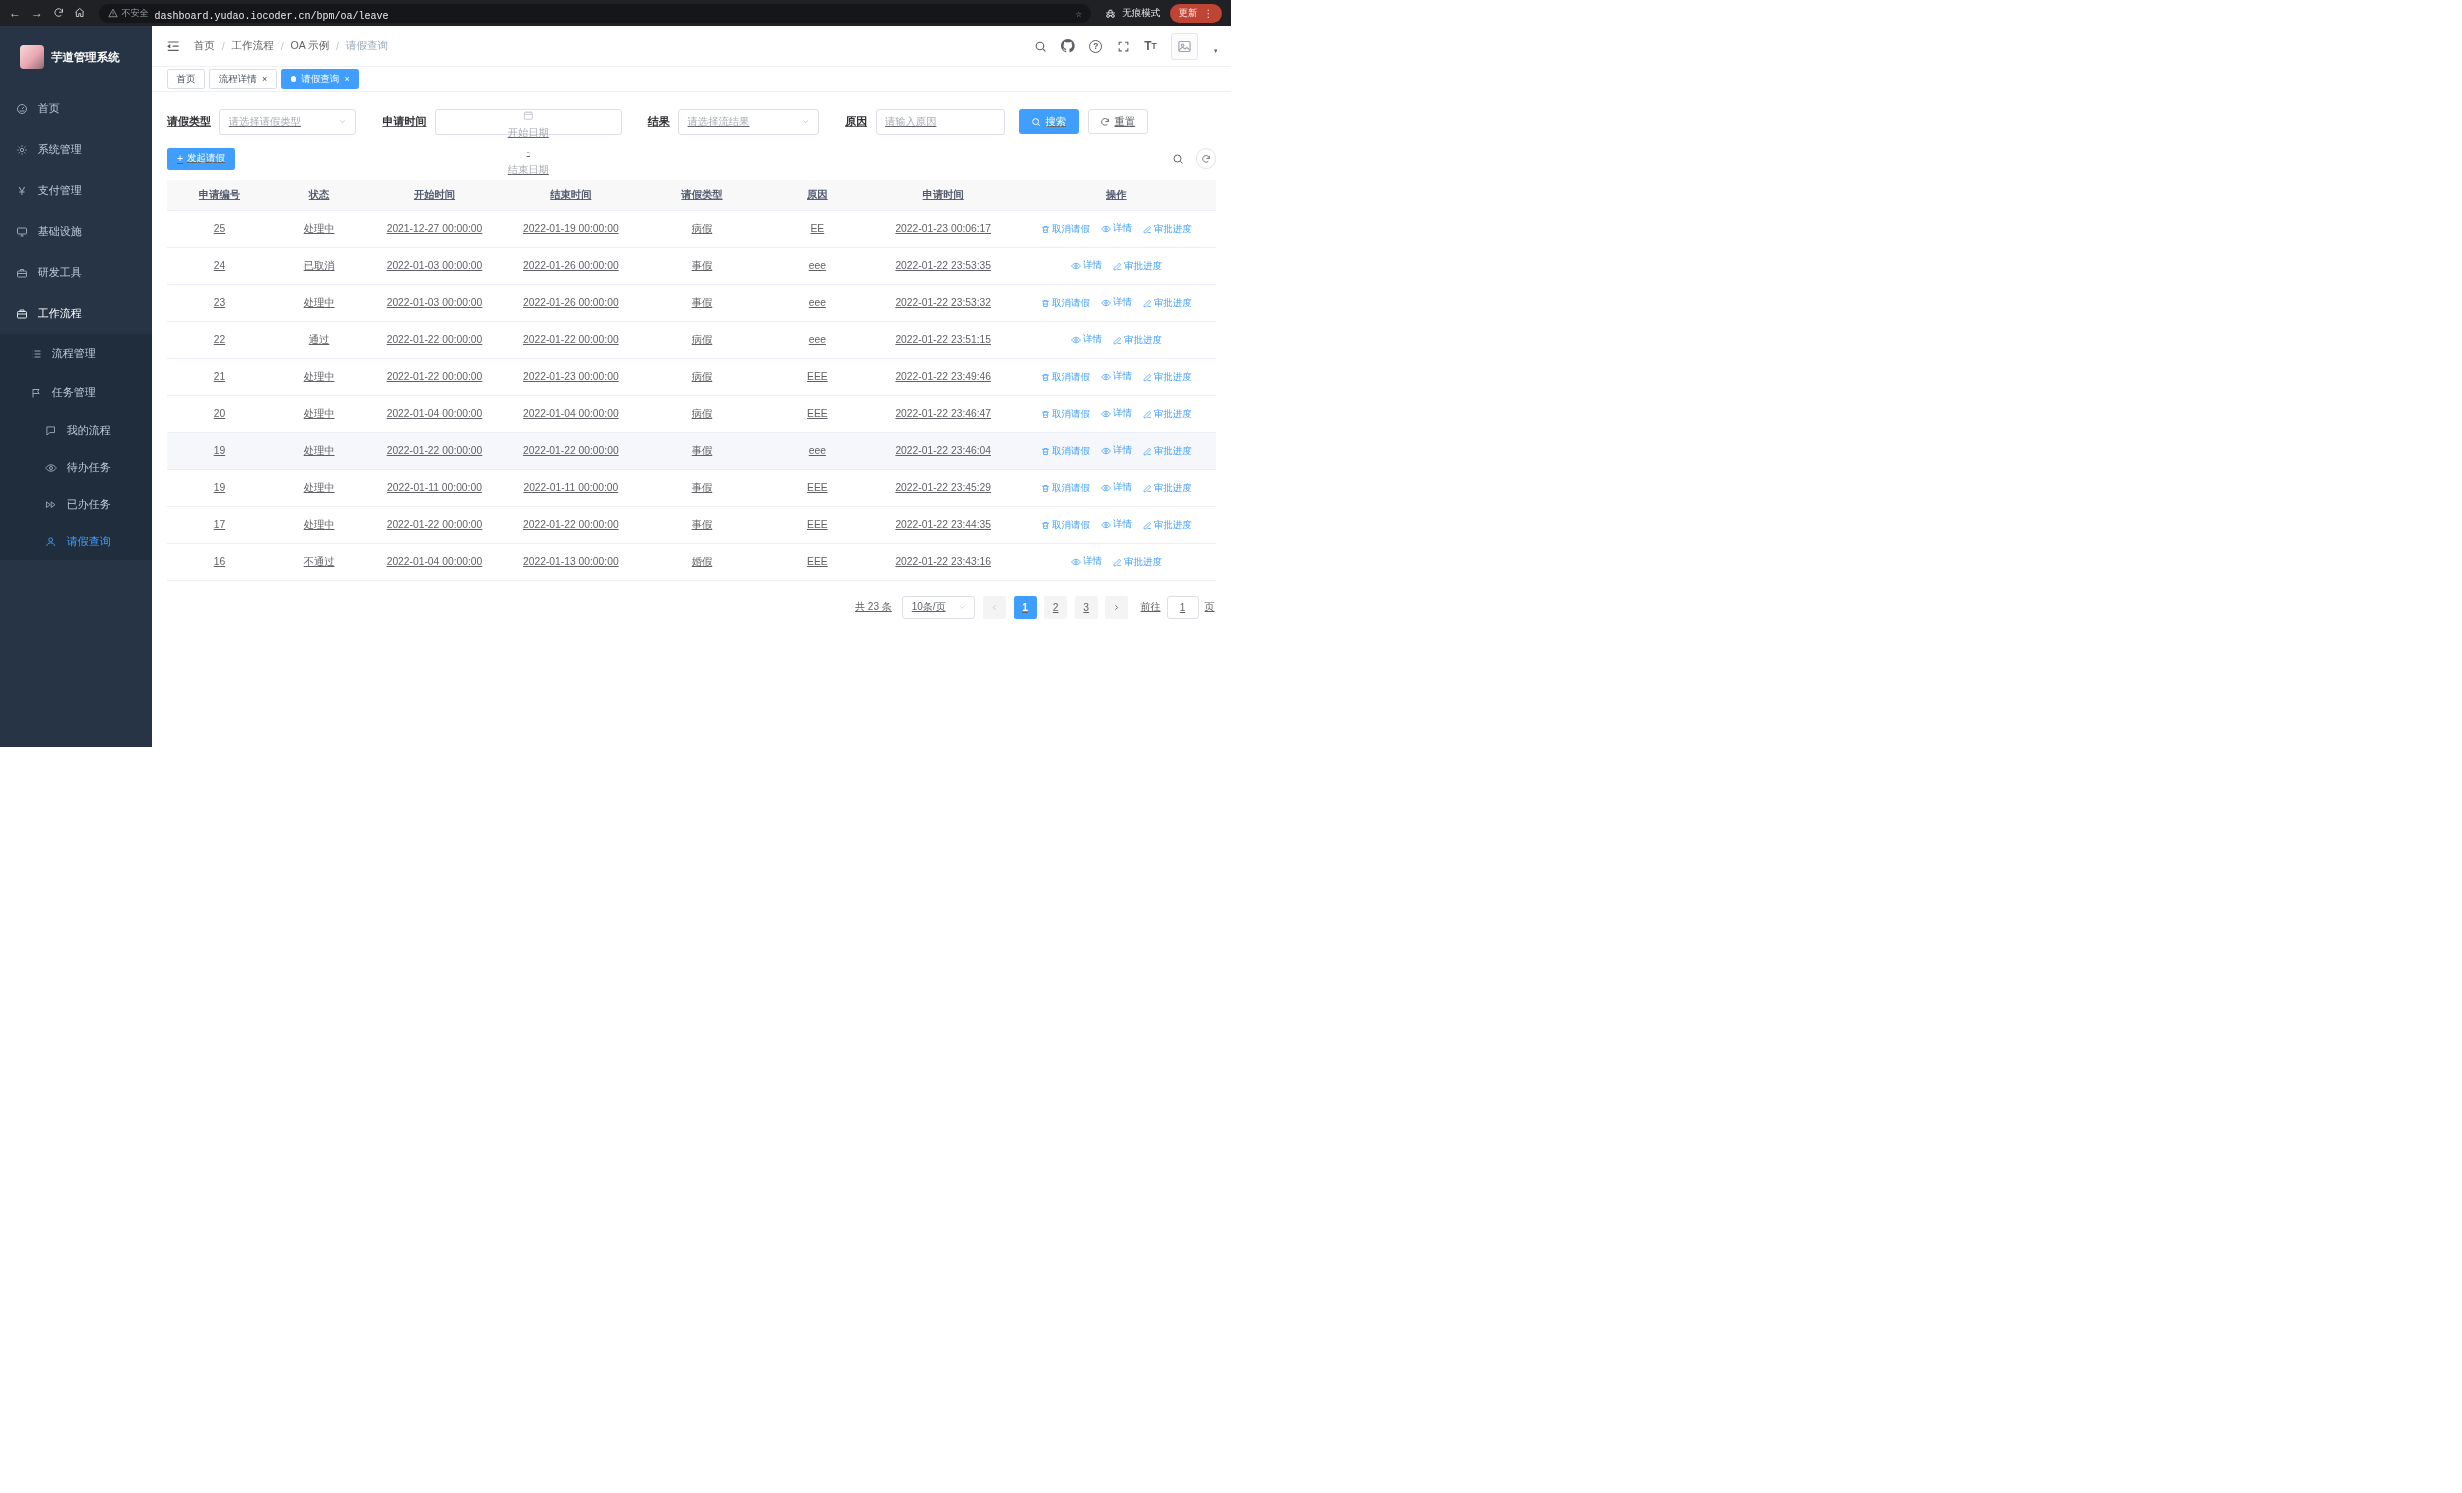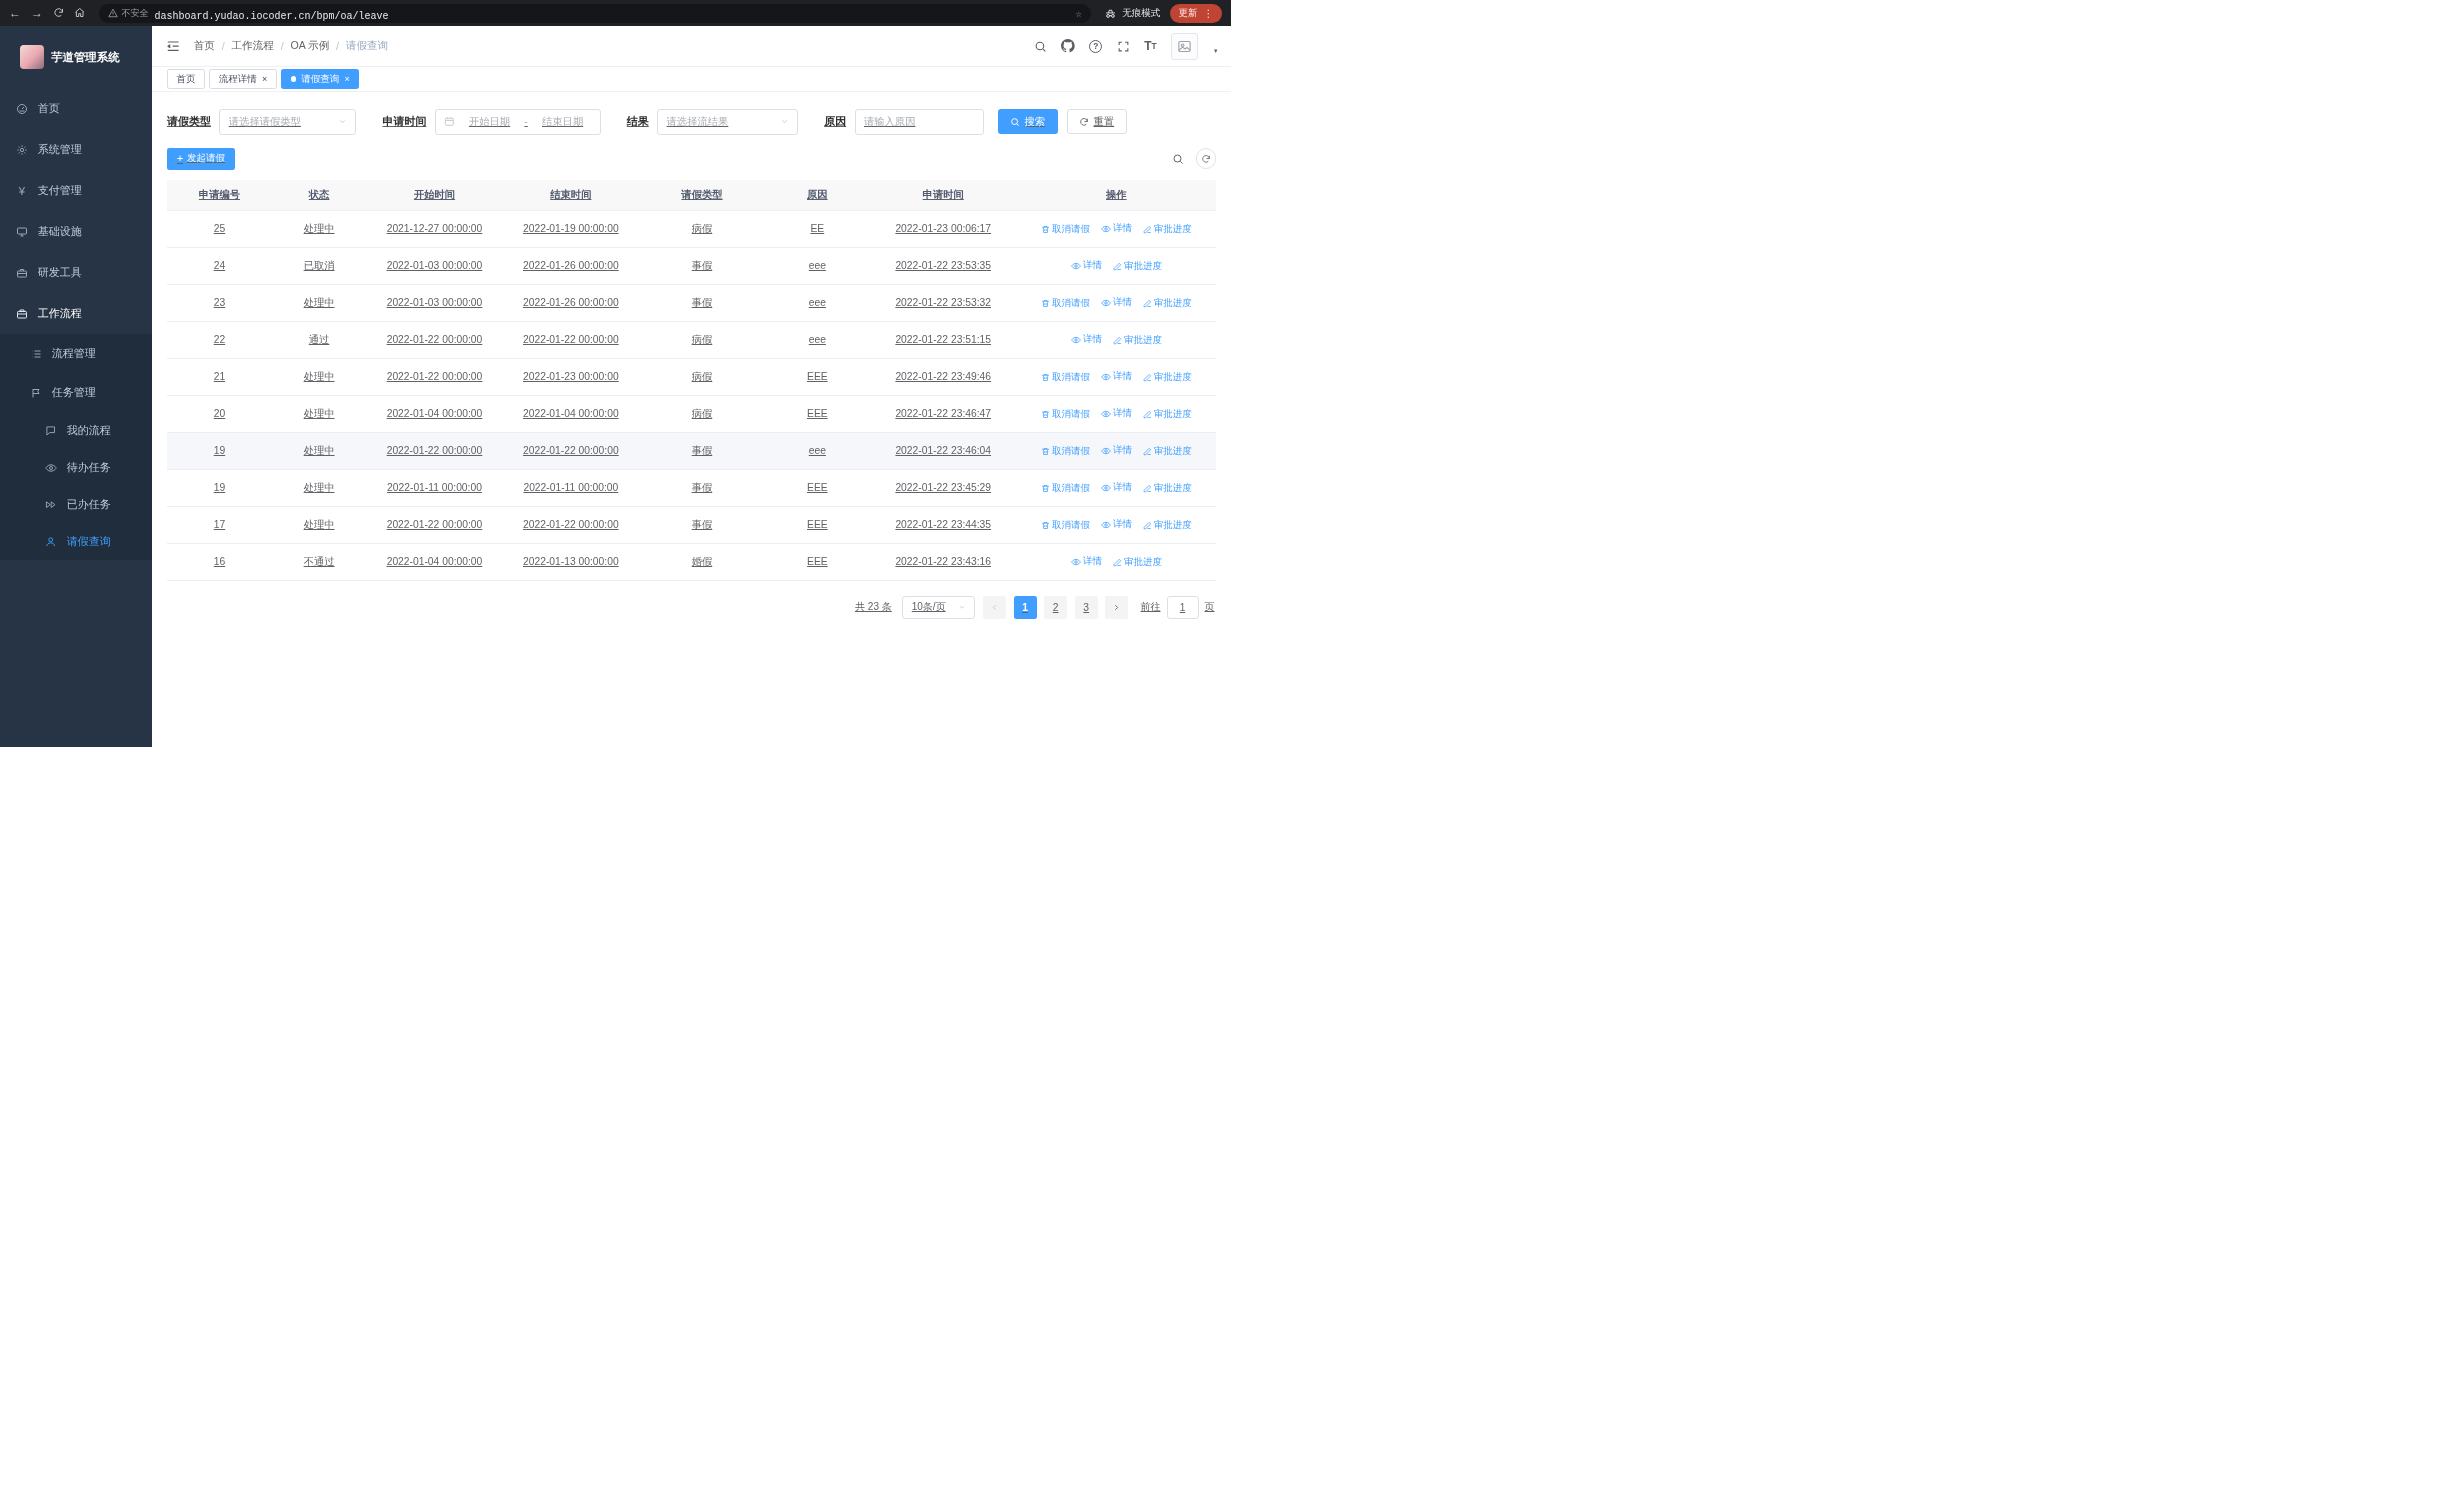--- a/index.html
+++ b/index.html
@@ -110,21 +110,21 @@
   .flabel { font-size: 11px; font-weight: 700; color: #303133; margin-right: 8.4px; white-space: nowrap; }
   .ctl {
     height: 26px; border: 0.8px solid #dcdfe6; border-radius: 3px; background: #fff;
     display: flex; align-items: center; padding: 0 8.4px; font-size: 10.3px; color: #a8abb2;
     cursor: pointer;
   }
   .ctl .ph { color: #a8abb2; }
   .ctl .caret-down { margin-left: auto; color: #c0c4cc; display: flex; }
   .sel-leave { width: 137px; }
   .sel-result { width: 141px; }
-  .daterange { width: 166px; gap: 6px; }
+  .daterange { width: 187px; gap: 6px; flex-direction: column; }
   .daterange .cal { color: #c0c4cc; display: flex; }
   .daterange .dph { flex: 1; text-align: center; }
   .daterange .dsep { color: #a8abb2; }
   .txt-input {
     width: 129px; height: 26px; border: 0.8px solid #dcdfe6; border-radius: 3px;
     padding: 0 8.4px; font-size: 10.3px; color: #606266; outline: none;
     font-family: inherit;
   }
   .txt-input::placeholder { color: #a8abb2; }
   .btn {

